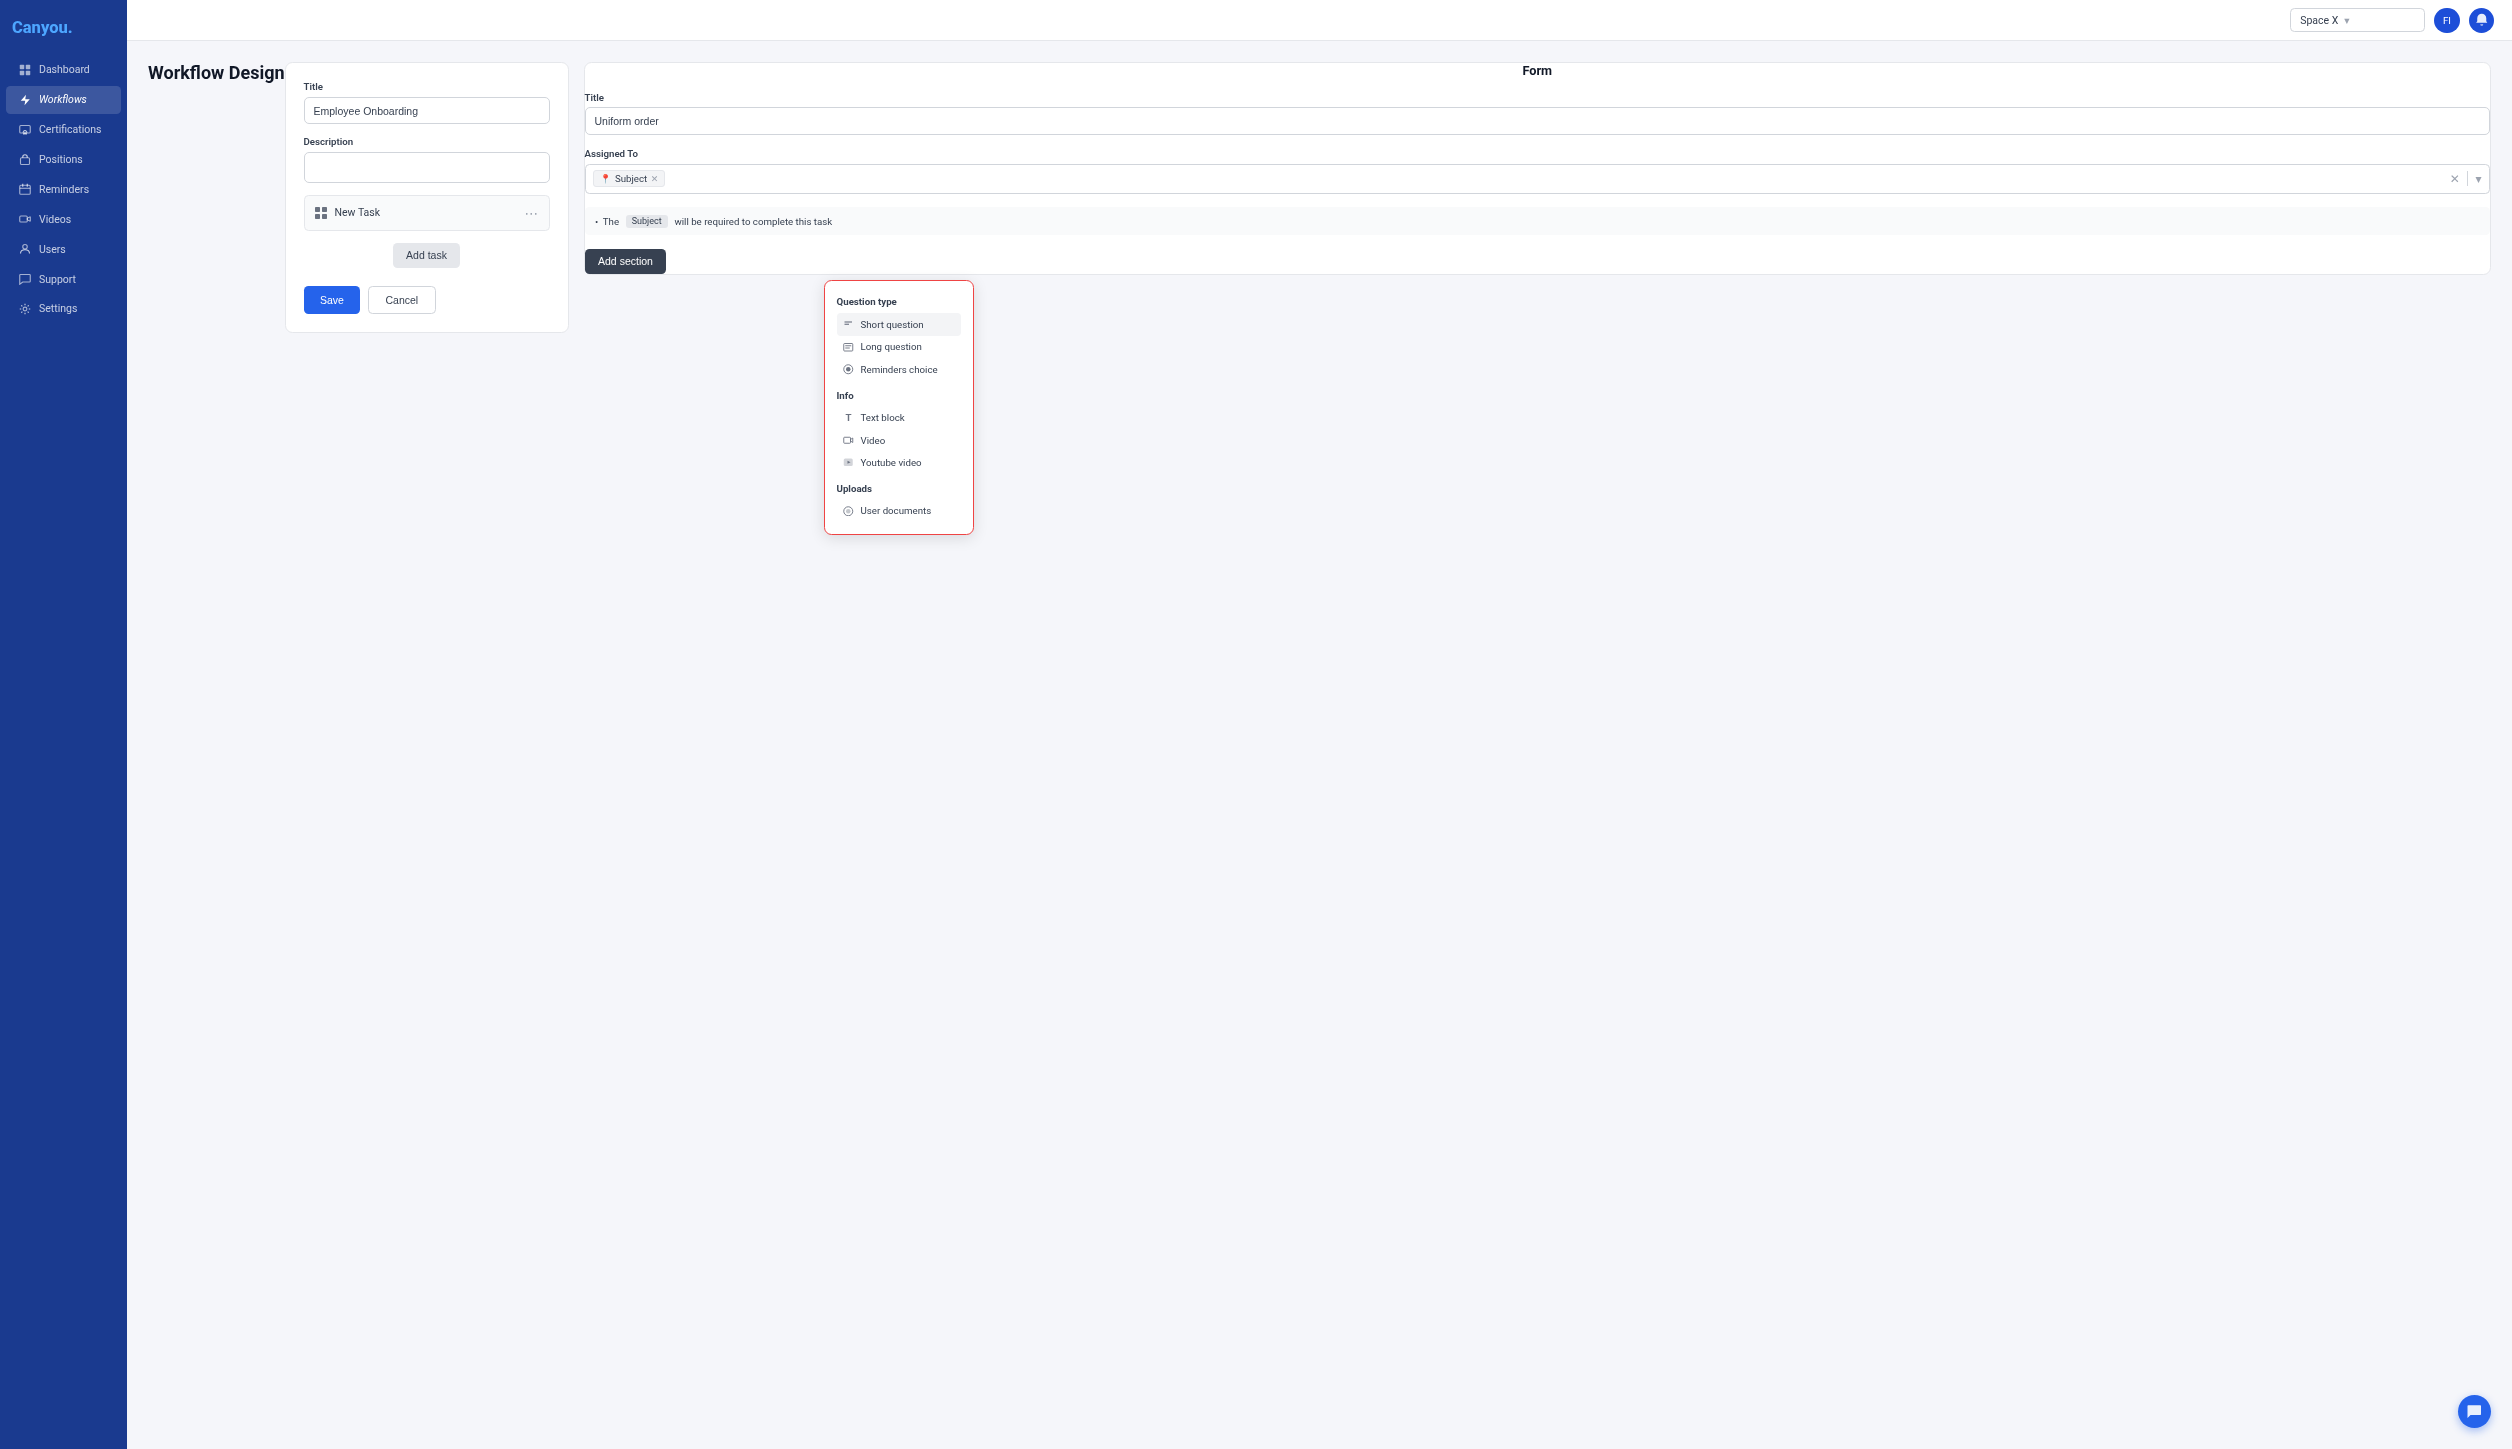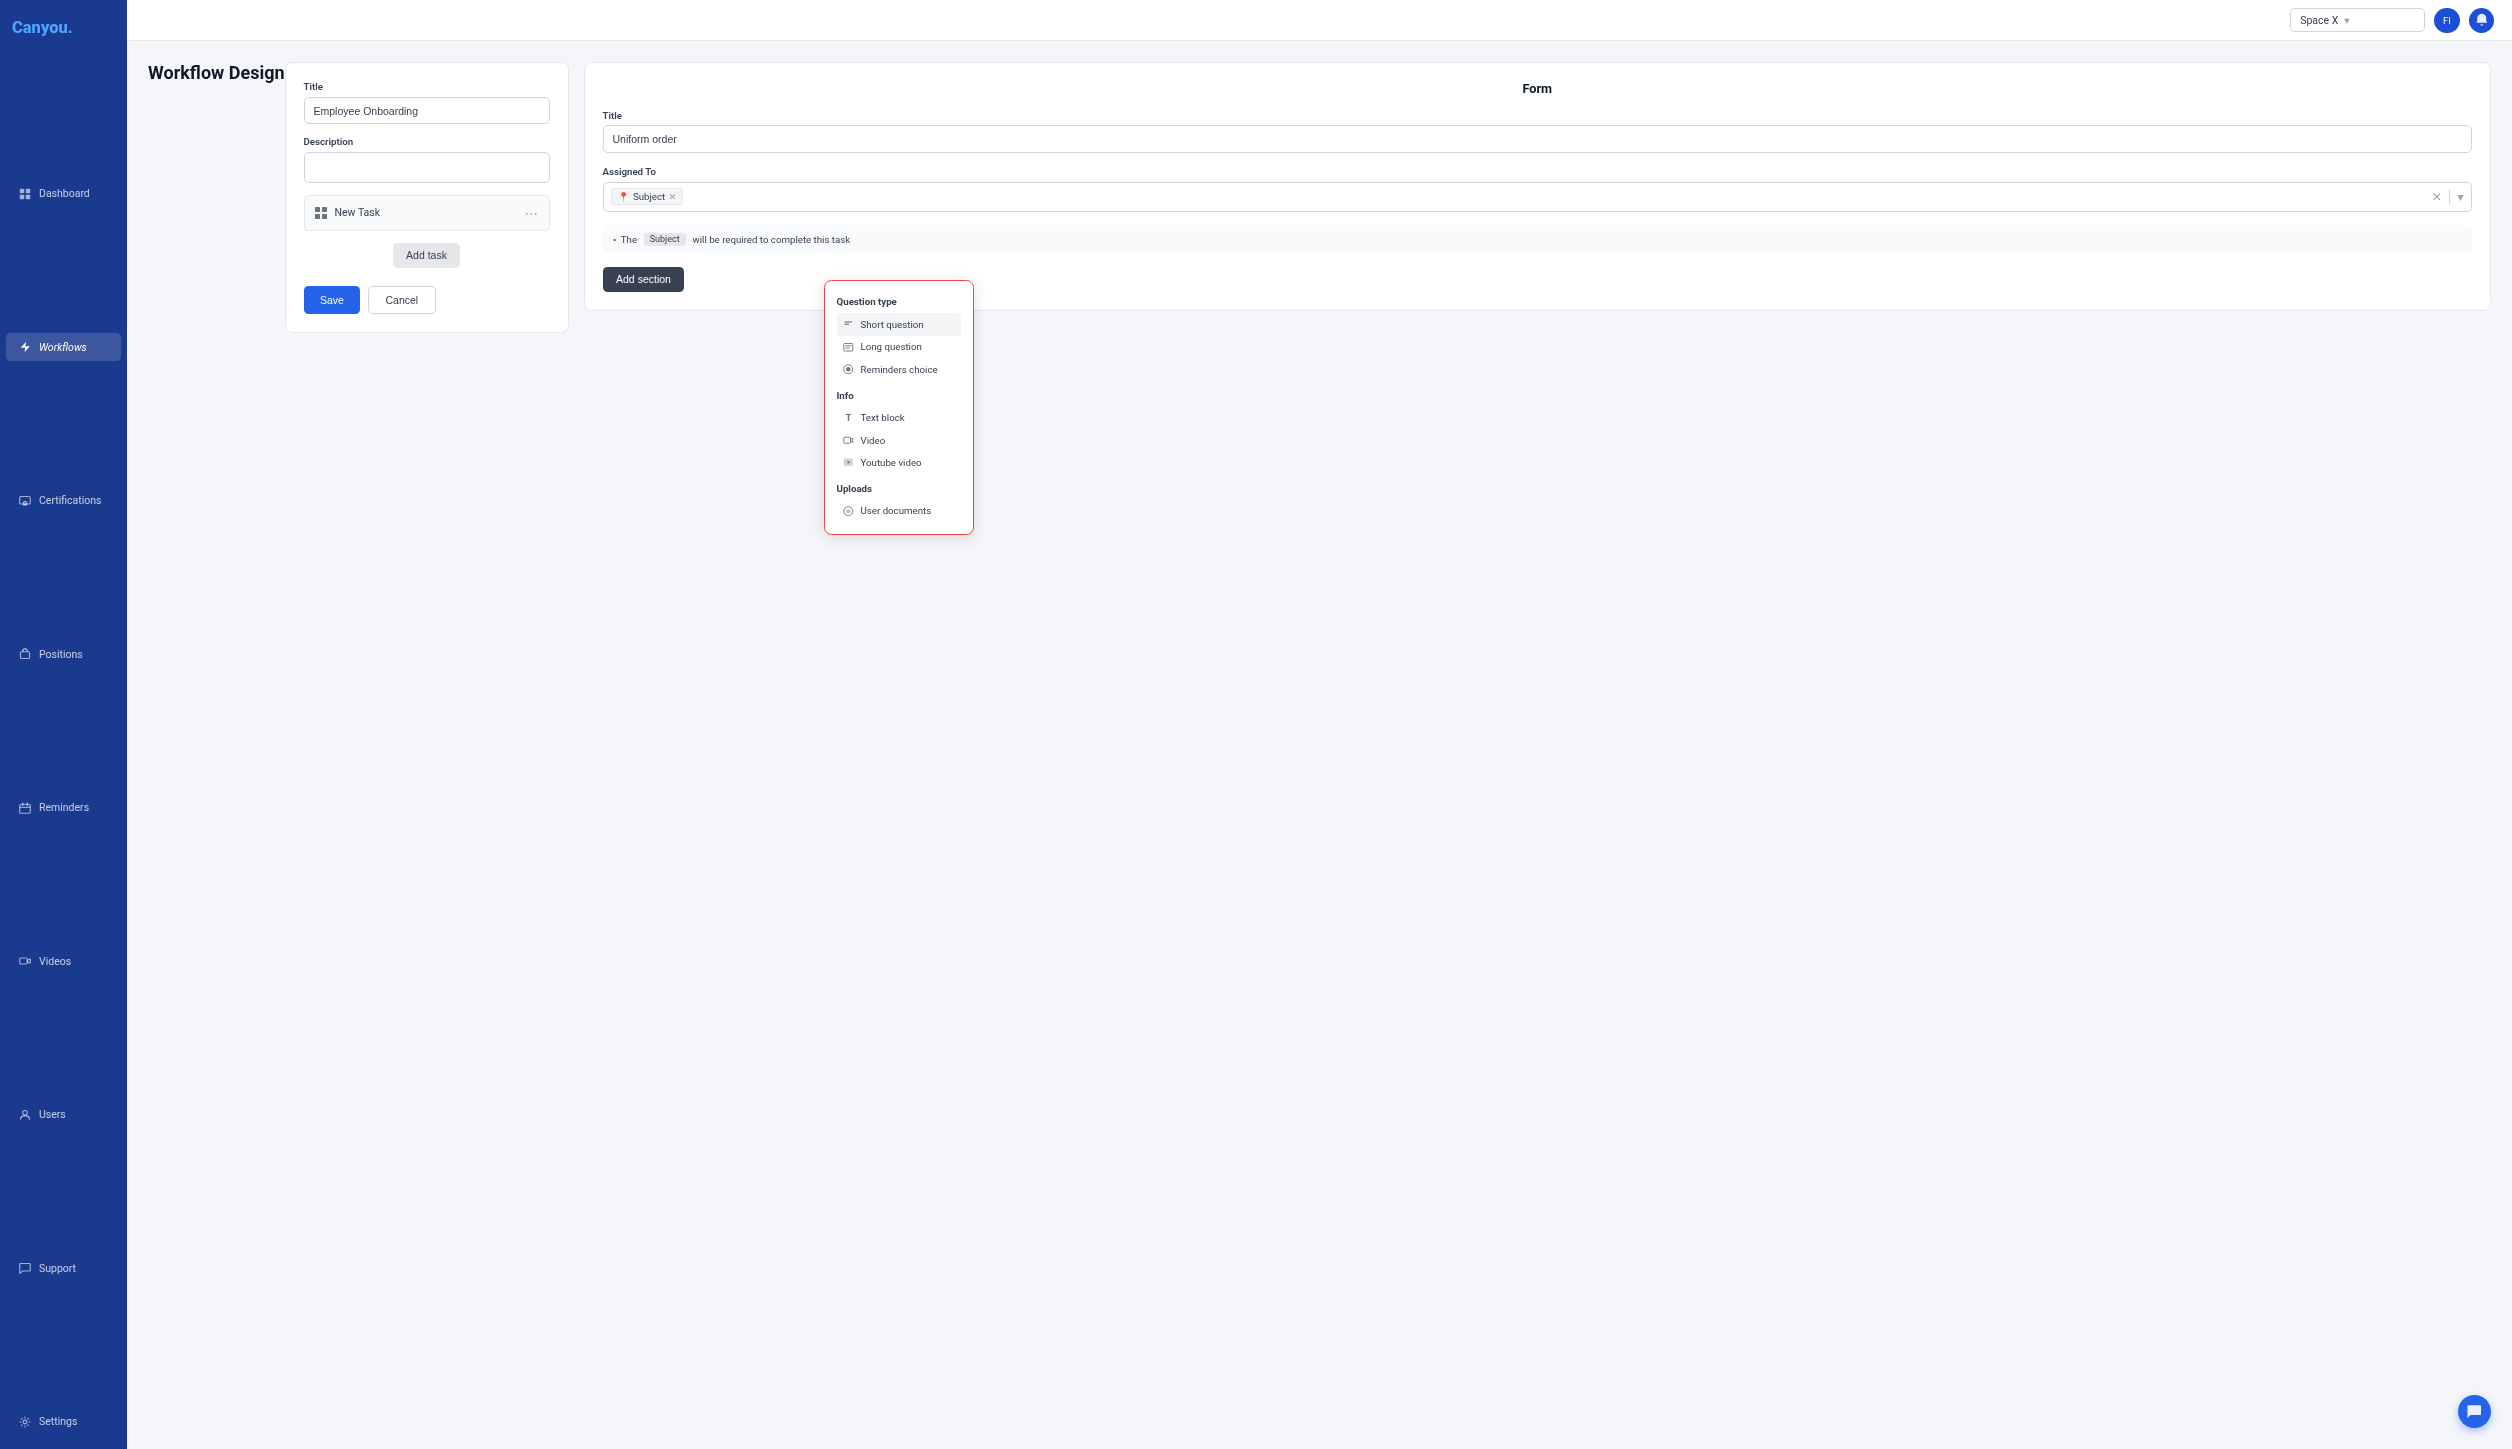--- a/index.html
+++ b/index.html
@@ -6,21 +6,20 @@
     body { font-family: -apple-system, BlinkMacSystemFont, 'Segoe UI', Roboto, sans-serif; background: #f5f6fa; display: flex; height: 100vh; overflow: hidden; }
 
     
     .sidebar {
       width: 127px;
       background: #1a3a8f;
       display: flex;
       flex-direction: column;
       padding: 12px 0;
       flex-shrink: 0;
-      justify-content: space-between;
     }
     .sidebar-logo {
       padding: 6px 12px 18px 12px;
     }
     .sidebar-logo span {
       font-size: 16.5px;
       font-weight: 800;
       color: #4da6ff;
     }
     .sidebar-item {
@@ -222,21 +221,20 @@
       padding: 6.7px 16.5px;
       font-size: 10.5px;
       cursor: pointer;
     }
 
     
     .right-panel {
       background: #fff;
       border: 0.7px solid #e5e7eb;
       border-radius: 7.5px;
-      padding: 18px;
       flex: 1;
       display: flex;
       flex-direction: column;
       gap: 13.5px;
       position: relative;
       height: fit-content;
     }
     .form-section-title {
       font-size: 12.7px;
       font-weight: 700;

